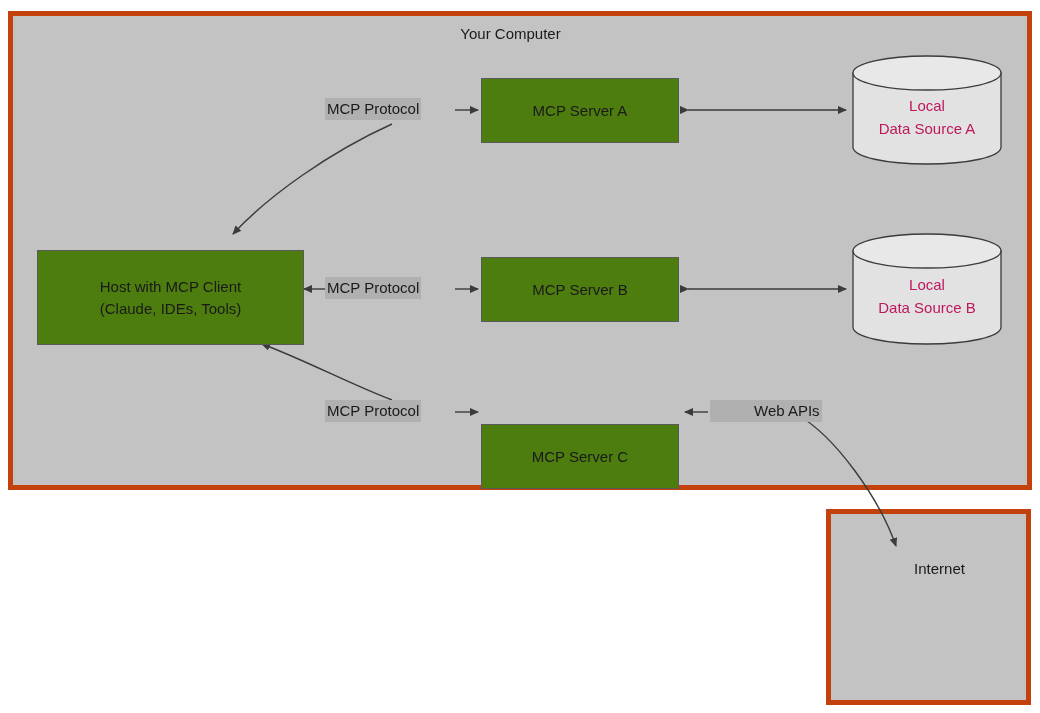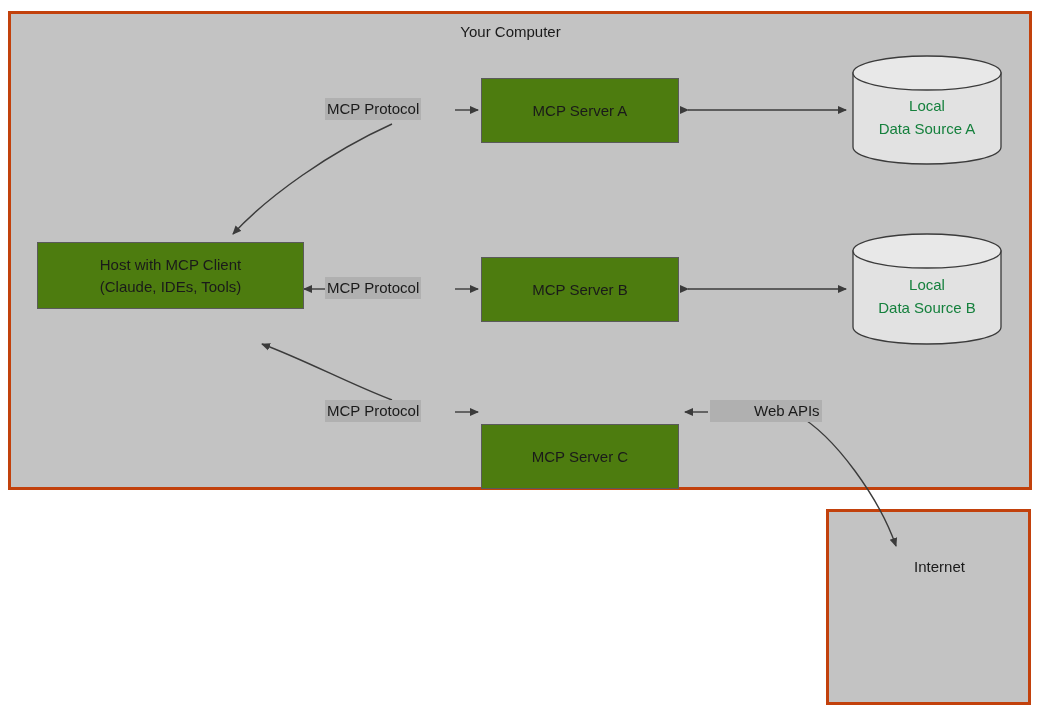--- a/index.html
+++ b/index.html
@@ -24,21 +24,21 @@
     top: 0;
     width: 1040px;
     height: 713px;
     pointer-events: none;
   }
 
   
   .group {
     position: absolute;
     background: #c3c3c3;
-    border: 3px solid #c2410c;
+    border: 5px solid #c2410c;
     box-sizing: border-box;
   }
   .group-title {
     position: absolute;
     left: 0;
     right: 0;
     text-align: center;
     font-size: 15px;
     color: #1a1a1a;
     white-space: nowrap;
@@ -70,21 +70,21 @@
     width: 100%;
     height: 100%;
     display: block;
   }
   .cylinder .cyl-label {
     position: absolute;
     left: 0;
     right: 0;
     text-align: center;
     font-size: 15px;
-    color: #15803d;
+    color: #be185d;
     line-height: 1.5;
   }
 
   
   .edge-label {
     position: absolute;
     background: #b0b0b0;
     font-size: 15px;
     color: #1a1a1a;
     white-space: nowrap;
@@ -126,21 +126,21 @@
 
     <path d="M 392,400 C 352,385 305,360 262,344" fill="none" stroke="#3b3b3b" stroke-width="1.4" marker-end="url(#arrowFilled)"></path>
 
     <line x1="455" y1="412" x2="478" y2="412" stroke="#3b3b3b" stroke-width="1.4" marker-end="url(#arrowFilled)"></line>
 
     <line x1="708" y1="412" x2="685" y2="412" stroke="#3b3b3b" stroke-width="1.4" marker-end="url(#arrowFilled)"></line>
 
     <path d="M 796,414 C 836,436 880,500 896,546" fill="none" stroke="#3b3b3b" stroke-width="1.4" marker-end="url(#arrowFilled)"></path>
   </svg>
 
-  <div class="node-box" style="left:37px; top:242px; width:267px; height:67px;justify-content:center;">
+  <div class="node-box" style="left:37px; top:250px; width:267px; height:95px;justify-content:center;">
     <div>
       <div>Host with MCP Client</div>
       <div>(Claude, IDEs, Tools)</div>
     </div>
   </div>
 
   <div class="node-box" style="left:481px; top:78px; width:198px; height:65px;">
     <span>MCP Server A</span>
   </div>
 

